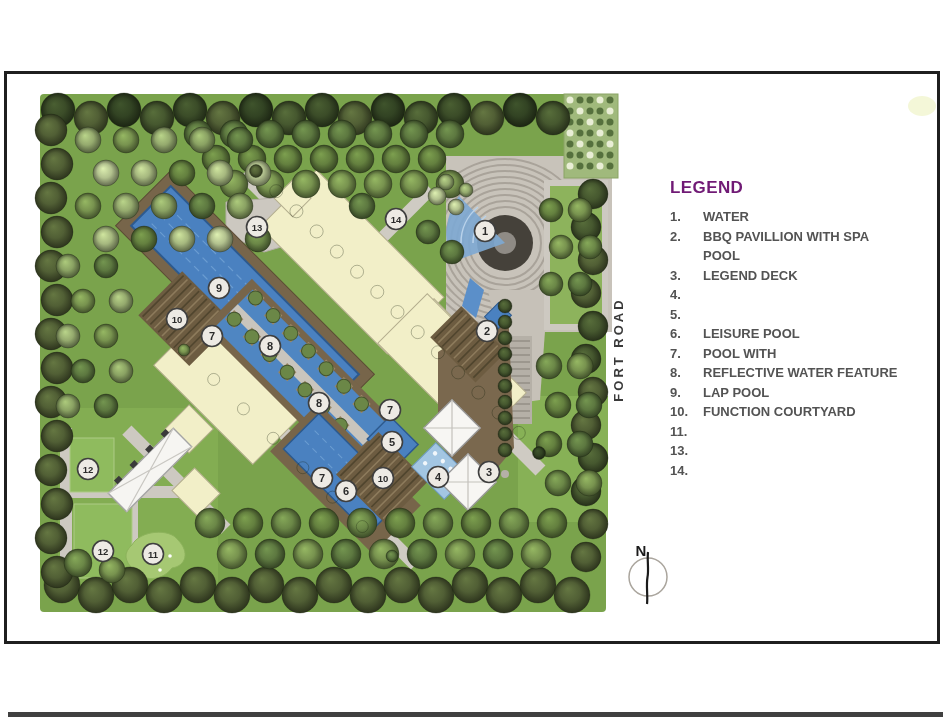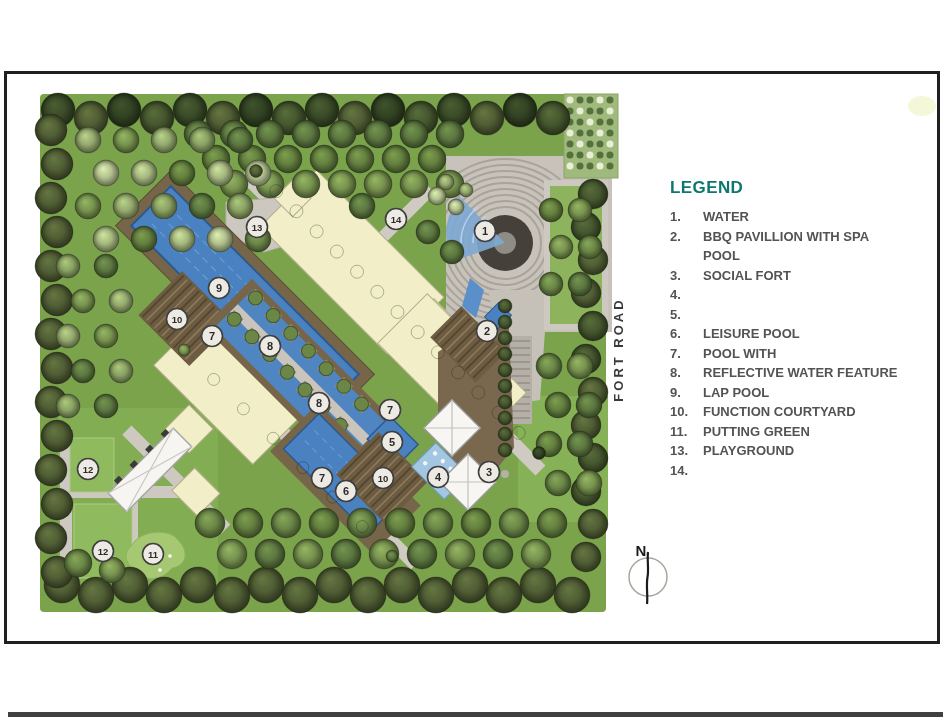--- a/index.html
+++ b/index.html
@@ -1,21 +1,21 @@
 <!DOCTYPE html>
 <html><head>
 <meta charset="utf-8">
 <style>
   html,body{margin:0;padding:0;background:#ffffff;}
   .stage{position:relative;width:943px;height:717px;background:#ffffff;overflow:hidden;
          font-family:"Liberation Sans",sans-serif;}
   .stage svg{position:absolute;left:0;top:0;}
   svg text{font-family:"Liberation Sans",sans-serif;}
   .legend{position:absolute;left:670px;top:178px;width:242px;color:#4f4f4f;}
-  .legend-title{font-size:17px;font-weight:bold;letter-spacing:.4px;color:#0f766e;margin-bottom:9px;}
+  .legend-title{font-size:17px;font-weight:bold;letter-spacing:.4px;color:#701a75;margin-bottom:9px;}
   .legend-list{margin-top:2px;}
   .legend-row{display:flex;font-size:13px;font-weight:bold;line-height:19.5px;color:#535353;}
   .legend-row .num{width:33px;flex:none;}
   .legend-row .lab{width:205px;}
   .road-label{position:absolute;left:553px;top:342px;width:130px;text-align:center;
               transform:rotate(-90deg);font-size:13px;font-weight:bold;letter-spacing:3px;
               color:#3a3a3a;white-space:nowrap;}
 </style>
 </head>
 <body>
@@ -640,21 +640,21 @@
         <div class="legend-row">
           <span class="num">1.</span>
           <span class="lab">WATER</span>
         </div>
         <div class="legend-row">
           <span class="num">2.</span>
           <span class="lab">BBQ PAVILLION WITH SPA POOL</span>
         </div>
         <div class="legend-row">
           <span class="num">3.</span>
-          <span class="lab">SOCIAL FORT</span>
+          <span class="lab">LEGEND DECK</span>
         </div>
         <div class="legend-row">
           <span class="num">4.</span>
         </div>
         <div class="legend-row">
           <span class="num">5.</span>
         </div>
         <div class="legend-row">
           <span class="num">6.</span>
           <span class="lab">LEISURE POOL</span>
@@ -670,25 +670,23 @@
         <div class="legend-row">
           <span class="num">9.</span>
           <span class="lab">LAP POOL</span>
         </div>
         <div class="legend-row">
           <span class="num">10.</span>
           <span class="lab">FUNCTION COURTYARD</span>
         </div>
         <div class="legend-row">
           <span class="num">11.</span>
-          <span class="lab">PUTTING GREEN</span>
         </div>
         <div class="legend-row">
           <span class="num">13.</span>
-          <span class="lab">PLAYGROUND</span>
         </div>
         <div class="legend-row">
           <span class="num">14.</span>
         </div>
       </div>
 </div>
 
 </div>
 
 </body></html>

